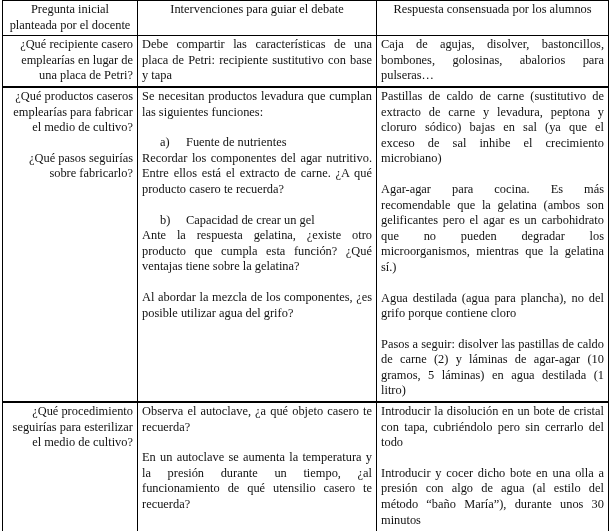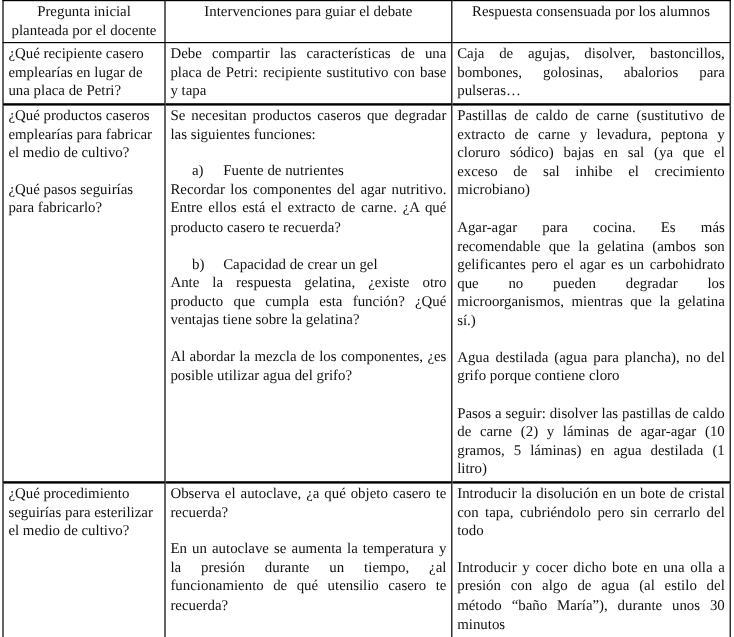--- a/index.html
+++ b/index.html
@@ -16,21 +16,21 @@
   }
   .doc-table td, .doc-table th {
     border: 1.3px solid #000;
     vertical-align: top;
     padding: 1px 4px 2px 4px;
     font-weight: normal;
   }
   .doc-table th { text-align: center; height: 30px; }
   .doc-table tr.thick-top > td { border-top: 2.4px solid #000; }
   .doc-table tr.thick-bottom > td { border-bottom: 2.4px solid #000; }
-  .col-question { width: 135px; text-align: left; }
+  .col-question { width: 135px; text-align: right; }
   .col-intervention { width: 239px; text-align: justify; }
   .col-answer { width: 232px; text-align: justify; }
   .para { margin: 0; }
   .gap { height: 15px; }
   .sub-item { display: block; padding-left: 18px; }
   .sub-item .marker { display: inline-block; width: 26px; }
   .row-1 td { height: 44px; }
   .row-2 td { height: 309px; }
   .row-3 td { height: 130px; }
 </style>
@@ -61,24 +61,24 @@
       </td>
       <td class="col-answer">
         <p class="para">Caja de agujas, disolver, bastoncillos, bombones, golosinas, abalorios para pulseras…</p>
       </td>
     </tr>
 
     <tr class="row-2 thick-top">
       <td class="col-question">
         <p class="para">¿Qué productos caseros emplearías para fabricar el medio de cultivo?</p>
         <div class="gap"></div>
-        <p class="para">¿Qué pasos seguirías para fabricarlo?</p>
+        <p class="para">¿Qué pasos seguirías sobre fabricarlo?</p>
       </td>
       <td class="col-intervention">
-        <p class="para">Se necesitan productos caseros que degradar las siguientes funciones:</p>
+        <p class="para">Se necesitan productos levadura que cumplan las siguientes funciones:</p>
         <div class="gap"></div>
         <span class="sub-item">
           <span class="marker">a)</span><span>Fuente de nutrientes</span>
         </span>
         <p class="para">Recordar los componentes del agar nutritivo. Entre ellos está el extracto de carne. ¿A qué producto casero te recuerda?</p>
         <div class="gap"></div>
         <span class="sub-item">
           <span class="marker">b)</span><span>Capacidad de crear un gel</span>
         </span>
         <p class="para">Ante la respuesta gelatina, ¿existe otro producto que cumpla esta función? ¿Qué ventajas tiene sobre la gelatina?</p>

